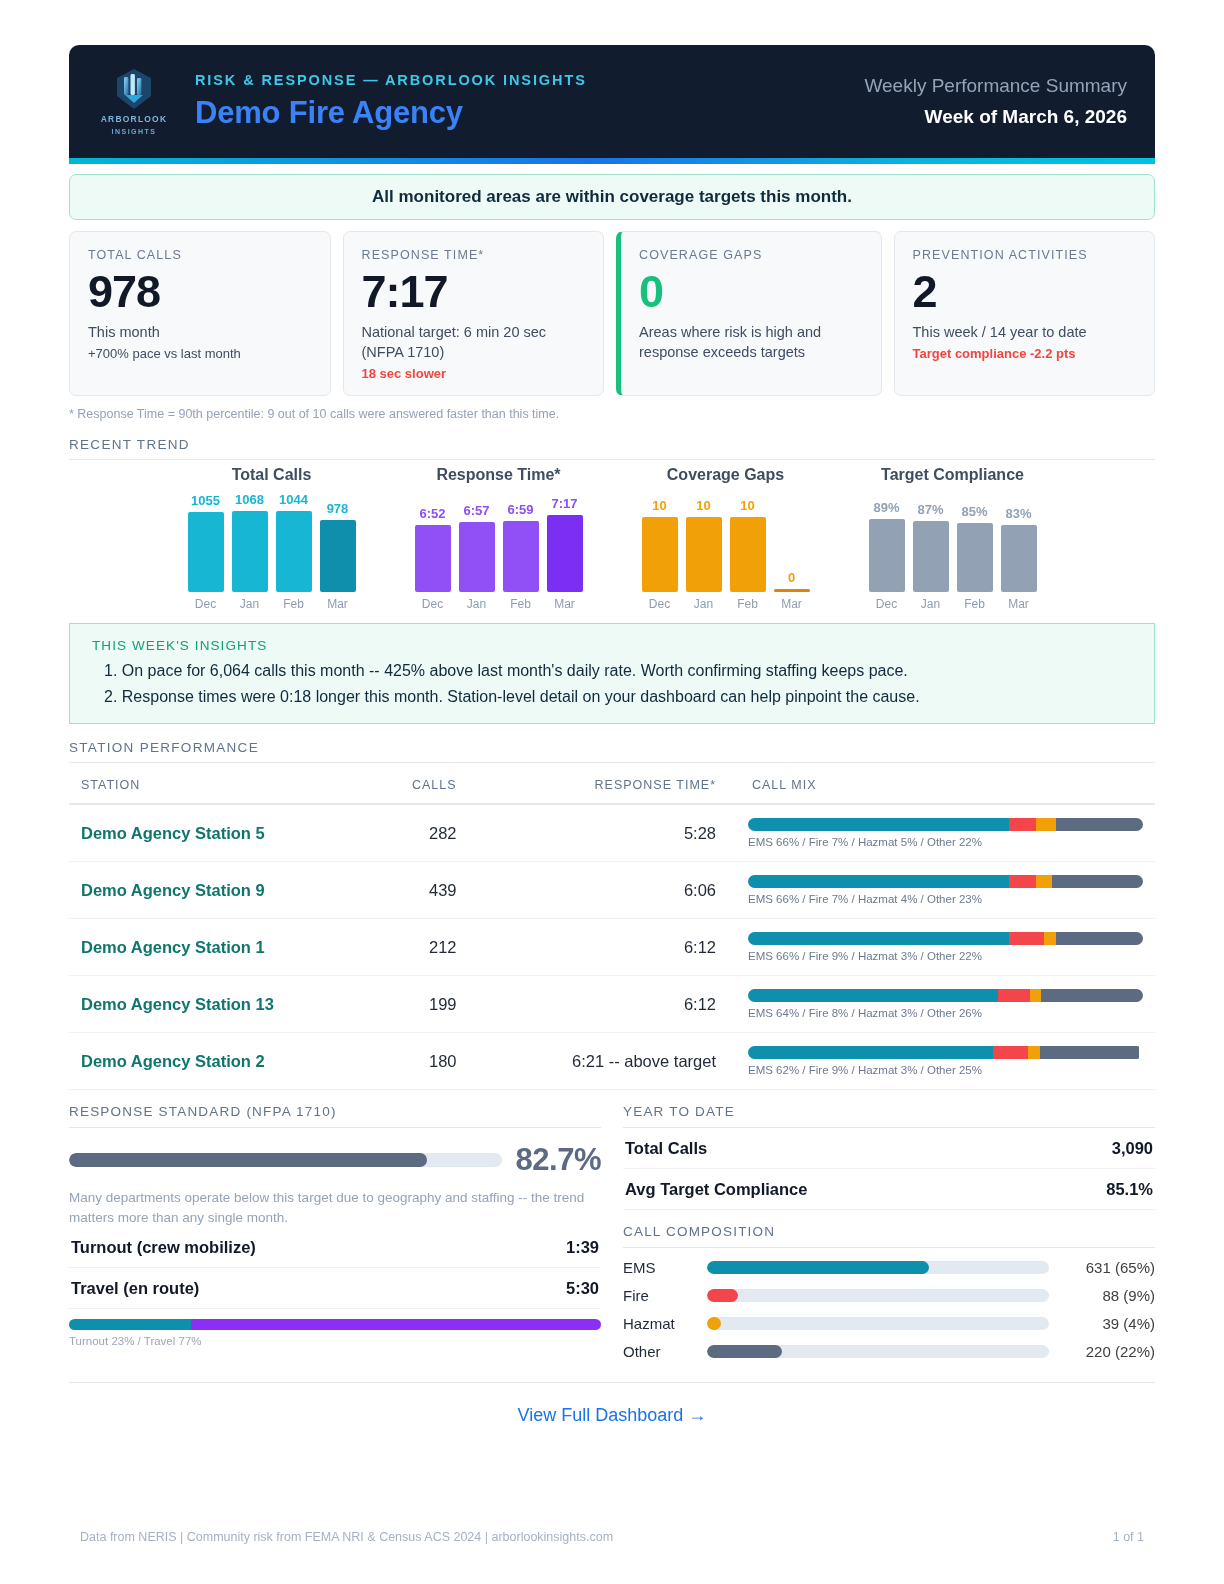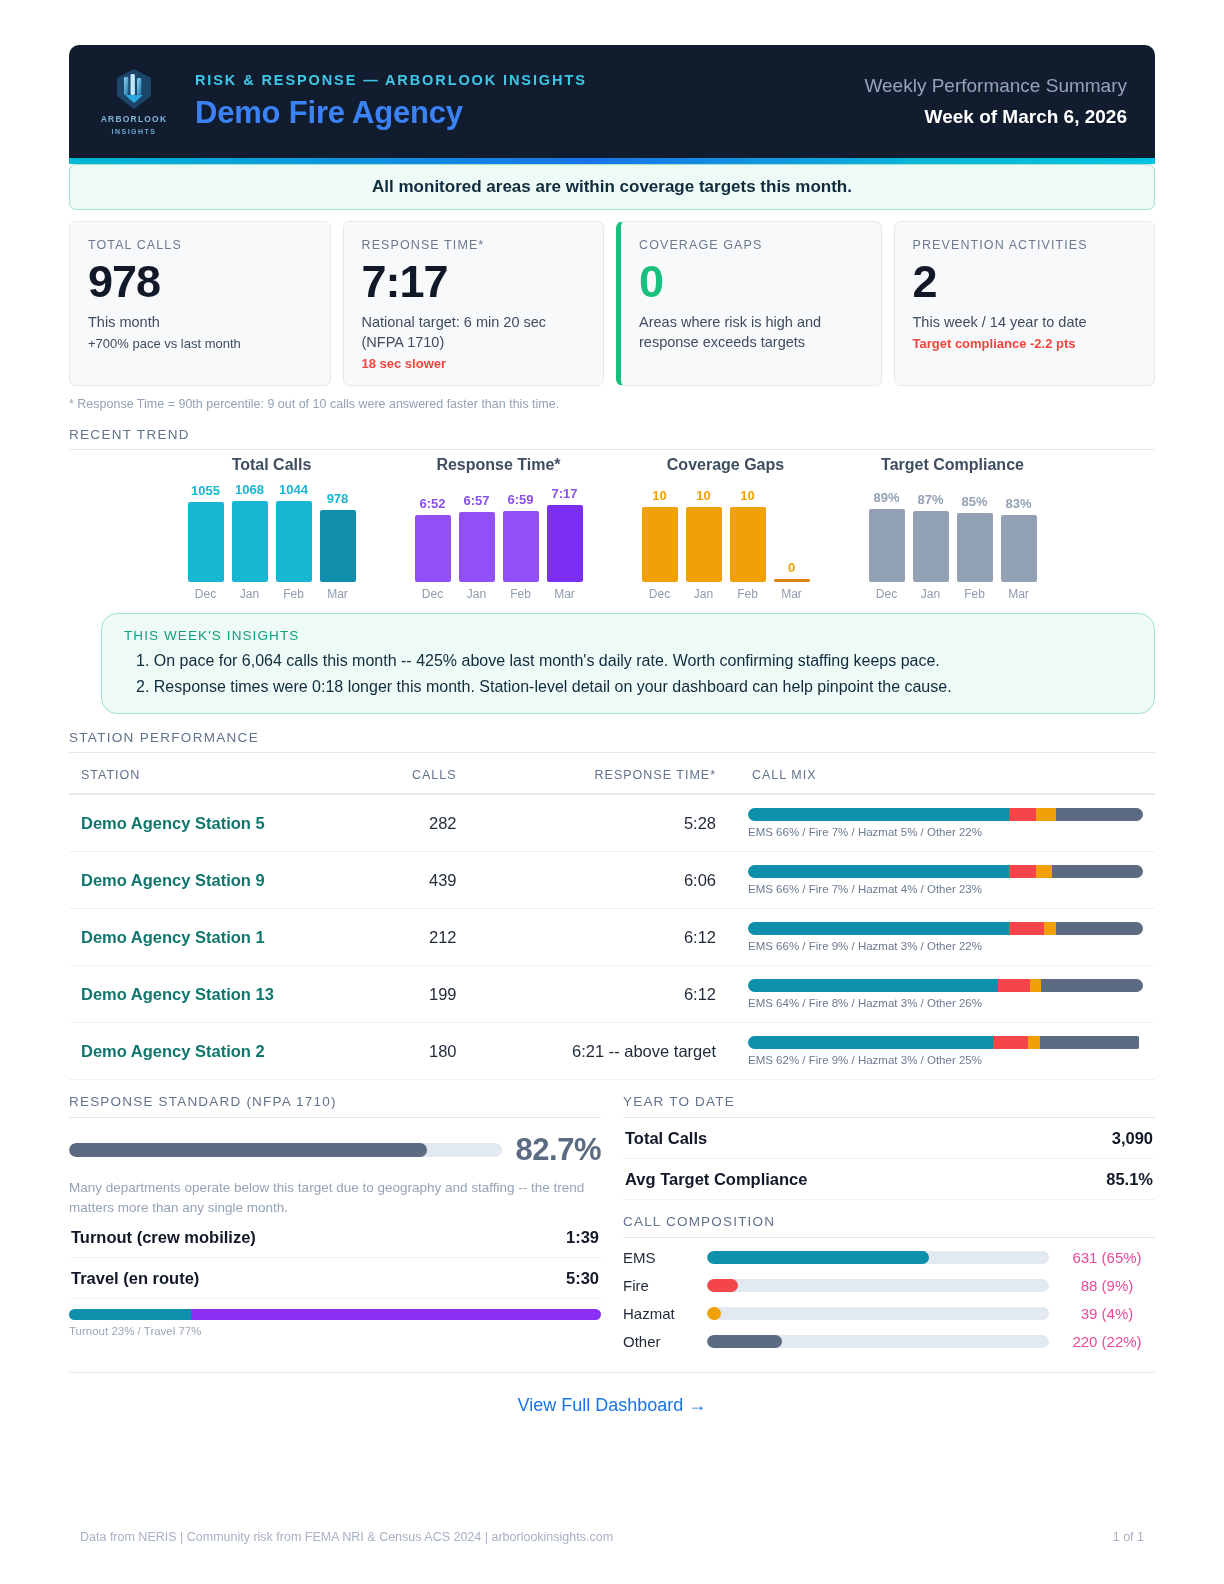--- a/index.html
+++ b/index.html
@@ -35,20 +35,21 @@
   .head-right { text-align: right; }
   .head-right .r1 { color: #93a3b8; font-size: 19px; margin-bottom: 9px; }
   .head-right .r2 { color: #ffffff; font-size: 19px; font-weight: 700; }
   .rule {
     height: 6px;
     background: linear-gradient(90deg,#00b8d4 0%,#1a73e8 48%,#0bb5d9 78%,#00c2e0 100%);
   }
 
   
   .banner {
+    margin-top: 10px;
     background: #eefaf5;
     border: 1px solid #9fe3cd;
     border-radius: 7px;
     height: 46px;
     display: flex; align-items: center; justify-content: center;
     font-size: 17px; font-weight: 700; color: #0f2b3d;
   }
 
   
   .kpis { display: flex; gap: 12px; margin-top: 11px; }
@@ -80,21 +81,21 @@
   .bars { display: flex; justify-content: center; align-items: flex-end; gap: 8px; height: 100px; }
   .barcol { width: 36px; display: flex; flex-direction: column; align-items: center; justify-content: flex-end; height: 100%; }
   .barval { font-size: 13px; font-weight: 700; margin-bottom: 4px; }
   .bar { width: 36px; border-radius: 2px; }
   .xlabels { display: flex; justify-content: center; gap: 8px; margin-top: 5px; }
   .xlabel { width: 36px; text-align: center; font-size: 12px; color: #8e9cb0; }
 
   
   .insights {
     margin-top: 12px; background: #eefaf5; border: 1px solid #9fe3cd;
-    border-radius: 16px; padding: 14px 22px 17px 22px; margin-left: 32px;
+    border-radius: 0; padding: 14px 22px 17px 22px;
   }
   .insights-title { font-size: 13.5px; letter-spacing: 1.1px; color: #11a07c; margin-bottom: 9px; }
   .insight-item { font-size: 16px; color: #0f2b3d; margin-top: 8px; padding-left: 12px; }
 
   
   table.stations { width: 100%; border-collapse: collapse; margin-top: 2px; }
   table.stations th {
     font-size: 12.5px; letter-spacing: 1px; color: #61738c; font-weight: 400;
     text-align: left; padding: 13px 0 11px 12px; border-bottom: 2px solid #e3e8ef;
   }
@@ -126,21 +127,21 @@
 
   .splitbar { height: 11px; border-radius: 6px; overflow: hidden; display: flex; margin-top: 10px; }
   .splitcap { font-size: 11.5px; color: #9aa7ba; margin-top: 5px; }
 
   .comp-title { font-size: 13.5px; letter-spacing: 1.2px; color: #61738c;
                 margin-top: 14px; padding-bottom: 8px; border-bottom: 1px solid #e3e8ef; }
   .comp-row { display: flex; align-items: center; gap: 10px; margin-top: 11px; }
   .comp-name { width: 74px; font-size: 15px; color: #1f2937; }
   .comp-track { flex: 1; height: 13px; border-radius: 7px; background: #e3e9f0; overflow: hidden; }
   .comp-fill { height: 100%; border-radius: 7px; }
-  .comp-val { width: 96px; text-align: center; font-size: 15px; color: #ec4899; }
+  .comp-val { width: 96px; text-align: right; font-size: 15px; color: #404040; }
 
   
   .cta-wrap { border-top: 1px solid #e3e8ef; margin-top: 22px; padding-top: 22px; text-align: center; }
   .cta { font-size: 18px; color: #1a73e8; text-decoration: none; font-weight: 500; }
   .footer {
     position: absolute; left: 0; right: 0; bottom: 40px;
     display: flex; justify-content: space-between;
     padding: 0 80px; font-size: 12.5px; color: #a6b1c2;
   }
 </style>

